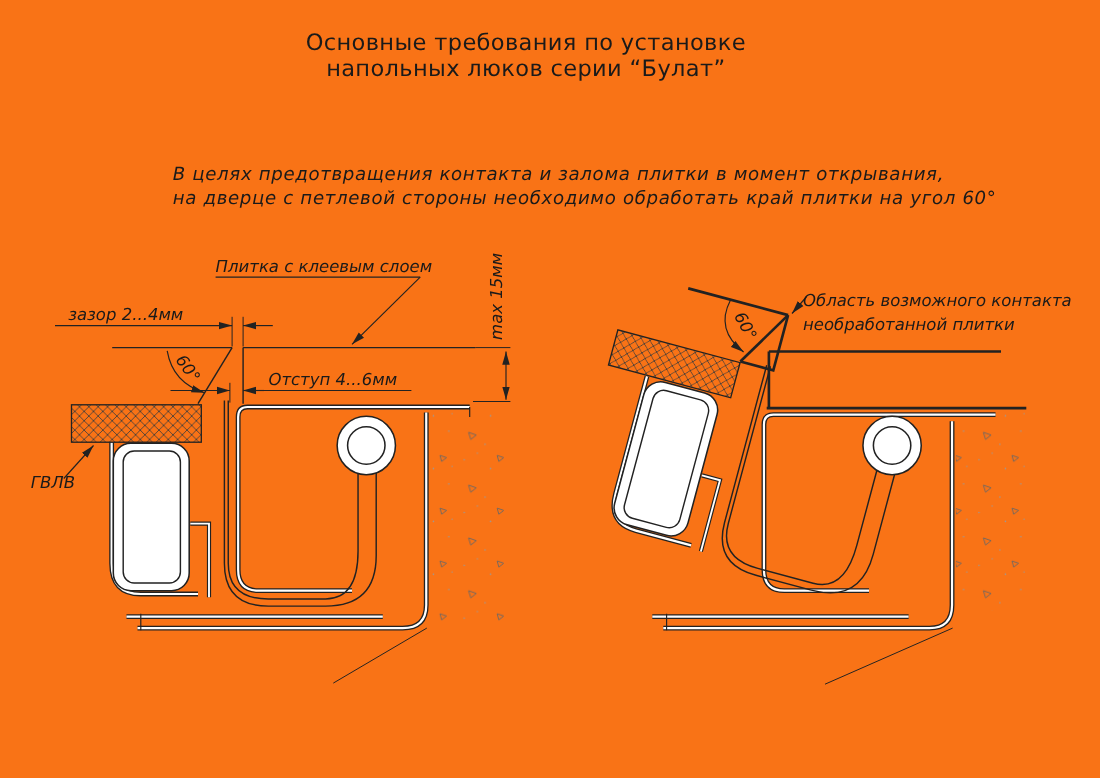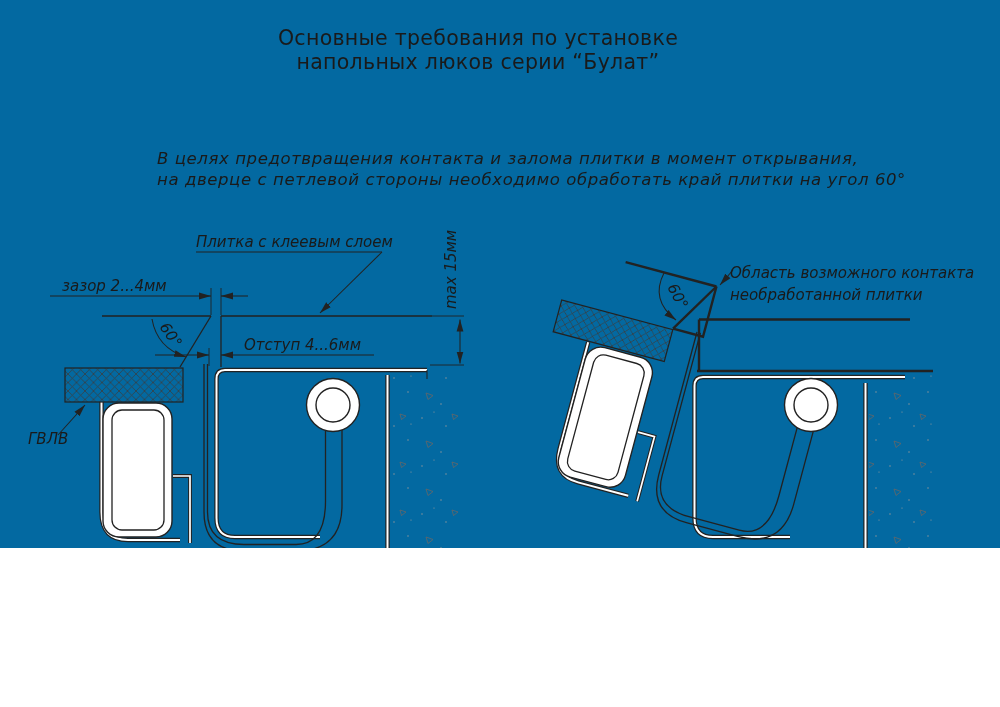--- a/index.html
+++ b/index.html
@@ -1,16 +1,16 @@
 <!DOCTYPE html>
 <html><head>
 <meta charset="utf-8">
 <style>
   html,body{margin:0;padding:0;background:#ffffff;}
-  .page{position:relative;width:1000px;height:548px;background:#0369a1;overflow:hidden;}
+  .page{position:relative;width:1000px;height:707px;background:#f97316;overflow:hidden;}
   svg{display:block;}
   .ln{fill:none;stroke:#222;stroke-width:1.3;}
   .tn{fill:none;stroke:#222;stroke-width:.9;}
   .tk{fill:none;stroke:#222;stroke-width:2.4;}
   .dim{fill:none;stroke:#222;stroke-width:1.05;}
   .sh{fill:none;stroke:#222;stroke-width:4.4;}
   .sh2{fill:none;stroke:#222;stroke-width:3.8;}
   .co{fill:none;stroke:#fff;stroke-width:2;}
   .co2{fill:none;stroke:#fff;stroke-width:1.7;}
   .wf{fill:#fff;stroke:#222;stroke-width:1.4;}

